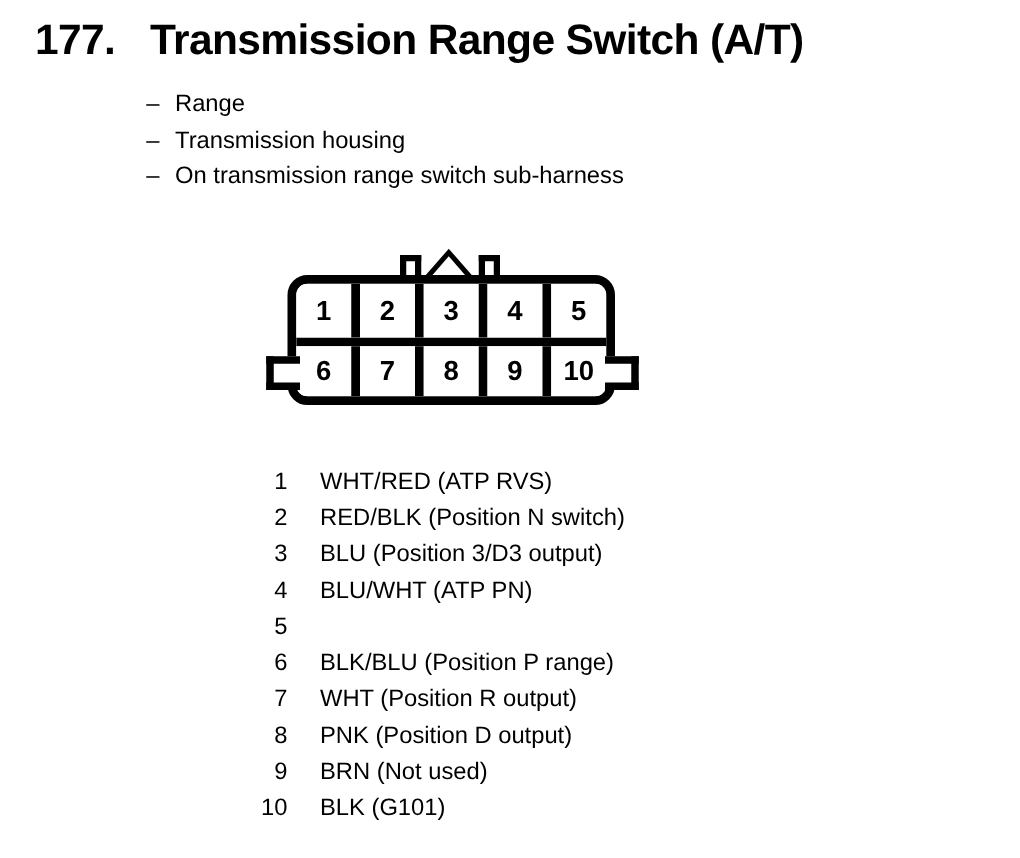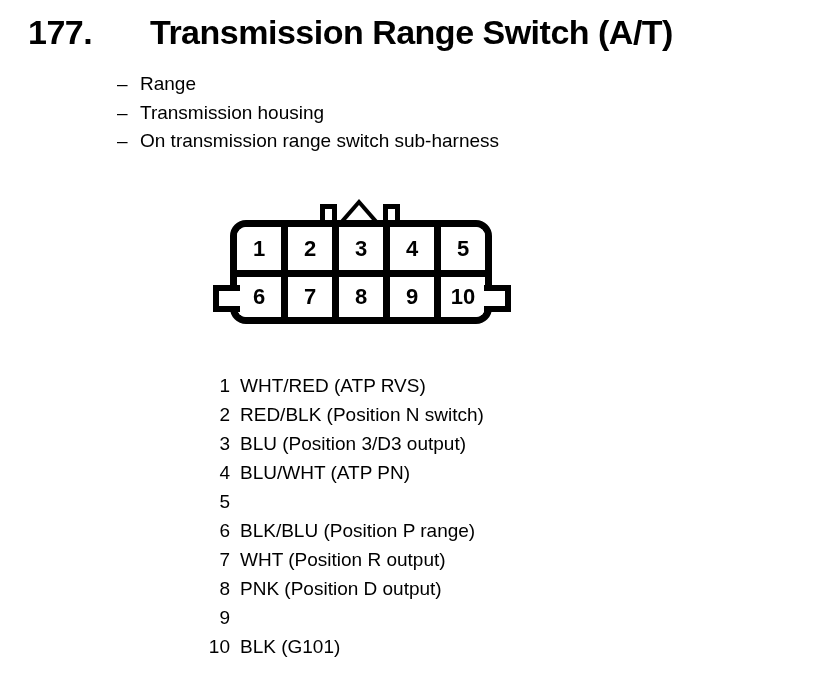--- a/index.html
+++ b/index.html
@@ -16,21 +16,20 @@
     overflow: hidden;
   }
 
   
   .title-row {
     position: absolute; left: 28px; top: 12px;
     display: flex;
     font-weight: bold; font-size: 34px; line-height: 40px;
     letter-spacing: -0.5px;
     white-space: nowrap;
-    gap: 30px;
   }
   .title-num { min-width: 92px; }
 
   .notes {
     position: absolute; left: 117px; top: 70px;
     font-size: 19px; line-height: 28.5px;
   }
   .note-row { display: flex; white-space: nowrap; }
   .note-dash { width: 23px; }
 
@@ -97,21 +96,21 @@
     border: 6px solid #000; border-left: none;
   }
 
   
   .pin-list {
     position: absolute; left: 150px; top: 371px;
     font-size: 19px; line-height: 29px;
   }
   .pin-row { display: flex; white-space: nowrap; }
   .pin-num { width: 80px; text-align: right; }
-  .pin-label { margin-left: 10px; }
+  .pin-label { margin-left: 26px; }
 </style>
 </head>
 <body>
 
 <div class="page">
 
   <div class="title-row">
     <span class="title-num">177.</span>
     <span class="title-text">Transmission Range Switch (A/T)</span>
   </div>
@@ -186,20 +185,21 @@
     <div class="pin-row">
       <span class="pin-num">7</span>
       <span class="pin-label">WHT (Position R output)</span>
     </div>
     <div class="pin-row">
       <span class="pin-num">8</span>
       <span class="pin-label">PNK (Position D output)</span>
     </div>
     <div class="pin-row">
       <span class="pin-num">9</span>
+      <span class="pin-label">BRN (Not used)</span>
     </div>
     <div class="pin-row">
       <span class="pin-num">10</span>
       <span class="pin-label">BLK (G101)</span>
     </div>
   </div>
 
 </div>
 
 </body></html>

